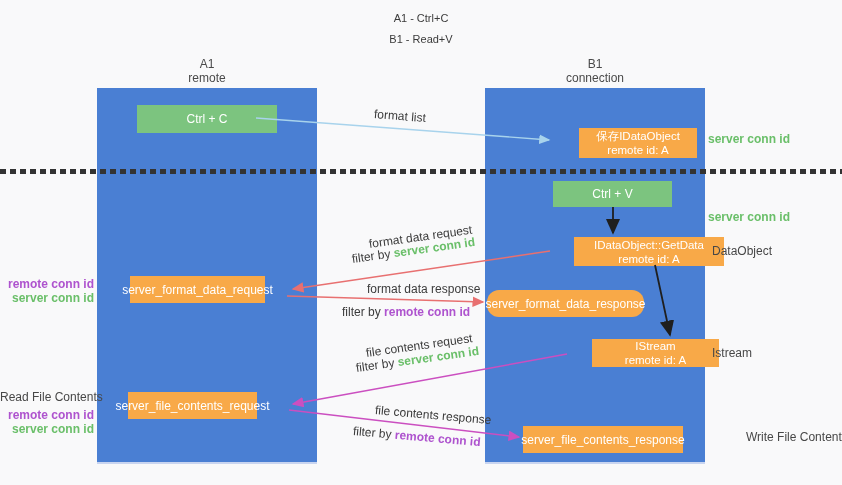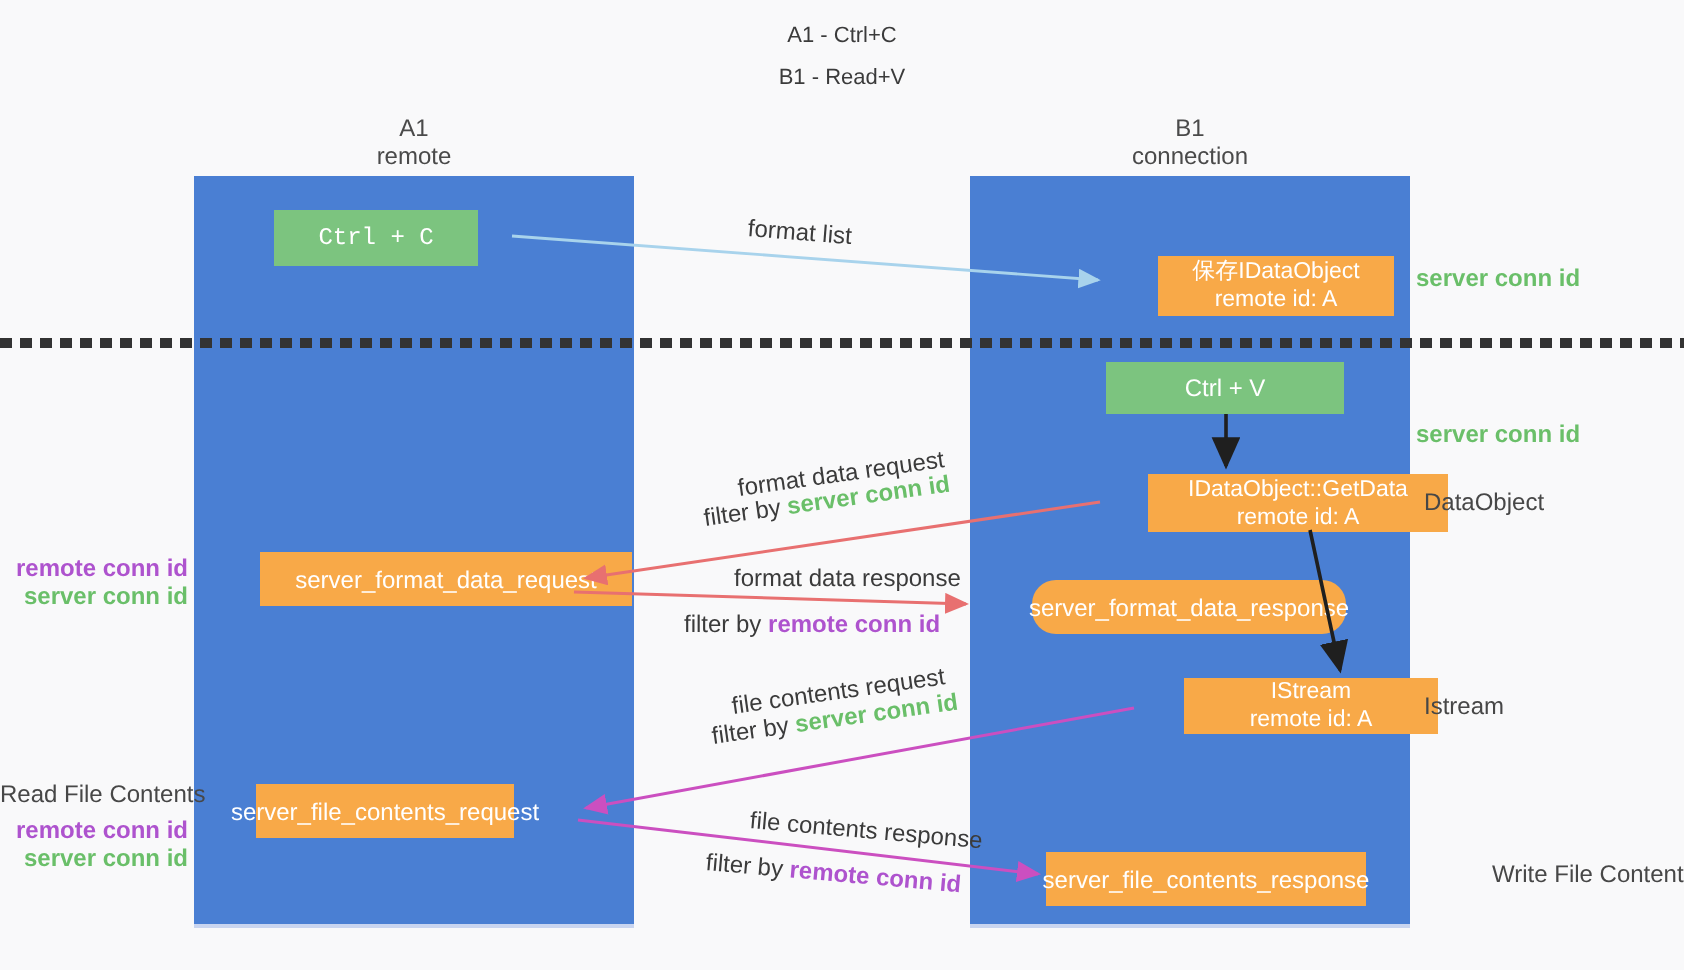--- a/index.html
+++ b/index.html
@@ -85,43 +85,43 @@
     </defs>
     <line x1="256" y1="118" x2="549" y2="140" style="stroke:var(--lightblue-arrow,#a8d3ec)" stroke-width="1.4" marker-end="url(#m-blue)"></line>
     <line x1="613" y1="207" x2="613" y2="233" style="stroke:var(--black-arrow,#1f1f1f)" stroke-width="1.8" marker-end="url(#m-black)"></line>
     <line x1="550" y1="251" x2="293" y2="289" style="stroke:var(--salmon-arrow,#e87070)" stroke-width="1.5" marker-end="url(#m-salmon)"></line>
     <line x1="287" y1="296" x2="483" y2="302" style="stroke:var(--salmon-arrow,#e87070)" stroke-width="1.5" marker-end="url(#m-salmon)"></line>
     <line x1="655" y1="265" x2="670" y2="335" style="stroke:var(--black-arrow,#1f1f1f)" stroke-width="1.8" marker-end="url(#m-black)"></line>
     <line x1="567" y1="354" x2="293" y2="404" style="stroke:var(--magenta-arrow,#cb4fc0)" stroke-width="1.5" marker-end="url(#m-magenta)"></line>
     <line x1="289" y1="410" x2="519" y2="437" style="stroke:var(--magenta-arrow,#cb4fc0)" stroke-width="1.5" marker-end="url(#m-magenta)"></line>
   </svg>
 
-  <div class="node green-node" style="left:137px;top:105px;width:102px;height:28px;font-family:Liberation Mono, monospace;">
+  <div class="node green-node" style="left:137px;top:105px;width:140px;height:28px;">
     <span>Ctrl + C</span>
   </div>
 
   <div class="node orange-node two-line" style="left:555px;top:128px;width:118px;height:30px;">
     <span>保存IDataObject</span>
     <span>remote id: A</span>
   </div>
 
   <div class="node green-node" style="left:553px;top:181px;width:119px;height:26px;">
     <span>Ctrl + V</span>
   </div>
 
   <div class="node orange-node two-line" style="left:550px;top:237px;width:150px;height:29px;">
     <span>IDataObject::GetData</span>
     <span>remote id: A</span>
   </div>
 
-  <div class="node orange-node" style="left:130px;top:276px;width:186px;height:27px;">
+  <div class="node orange-node" style="left:130px;top:276px;width:135px;height:27px;">
     <span>server_format_data_request</span>
   </div>
 
-  <div class="node orange-node" style="left:516px;top:290px;width:157px;height:27px;border-radius:12px;">
+  <div class="node orange-node" style="left:487px;top:290px;width:157px;height:27px;border-radius:12px;">
     <span>server_format_data_response</span>
   </div>
 
   <div class="node orange-node two-line" style="left:568px;top:339px;width:127px;height:28px;">
     <span>IStream</span>
     <span>remote id: A</span>
   </div>
 
   <div class="node orange-node" style="left:128px;top:392px;width:129px;height:27px;">
     <span>server_file_contents_request</span>

